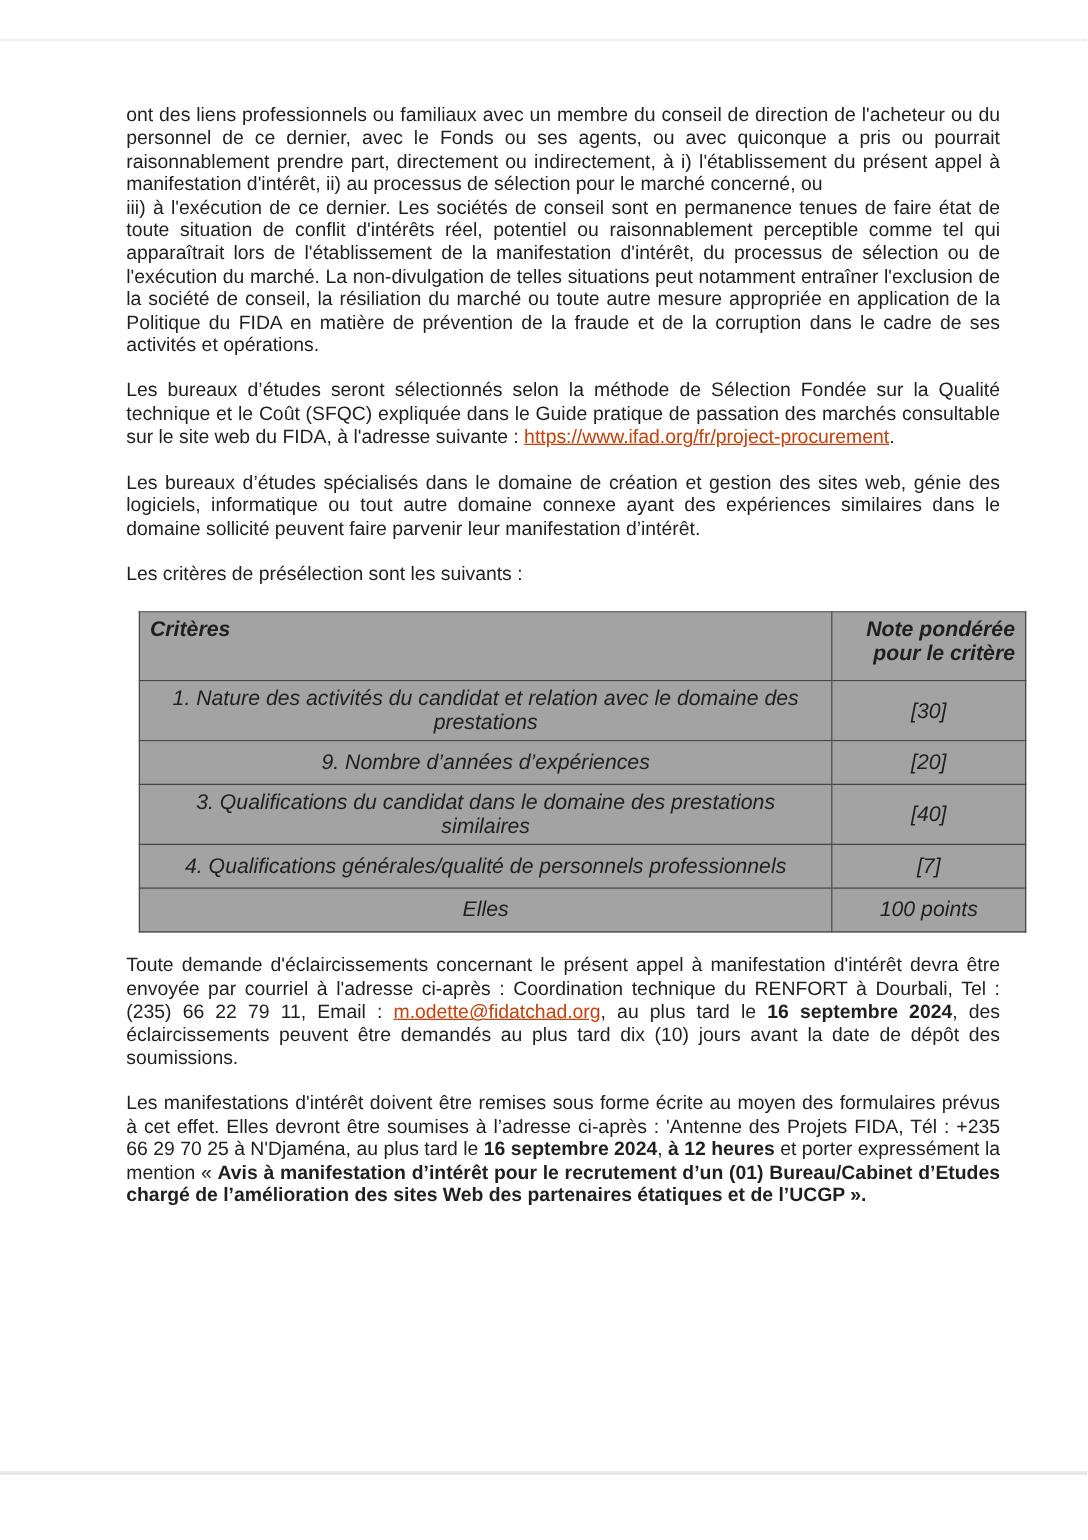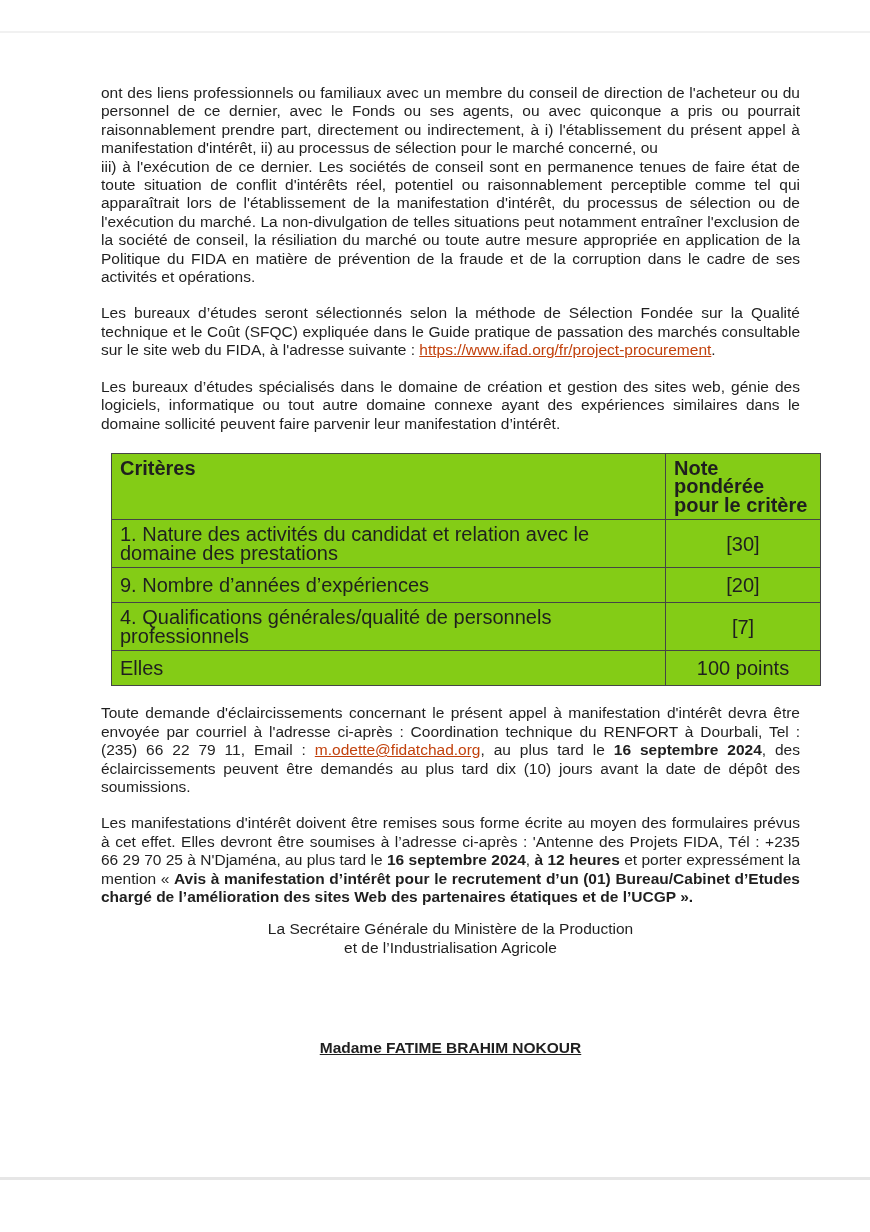--- a/index.html
+++ b/index.html
@@ -44,29 +44,30 @@
   }
   strong, .b { font-weight: bold; }
   table.criteria {
     border-collapse: collapse;
     table-layout: fixed;
     width: 710px;
     margin: 20px 0 0 10px;
   }
   table.criteria th, table.criteria td {
     border: 1px solid #454545;
-    font-size: 20px;
+    font-size: 17px;
     line-height: 18.5px;
     padding: 5px 8px;
-    background: #84cc16;
+    background: #a3a3a3;
+    font-style: italic;
   }
   table.criteria th { font-weight: bold; }
   th.col-criteria { text-align: left; vertical-align: top; height: 44px; }
-  th.col-note { text-align: left; vertical-align: top; width: 138px; }
-  td.cell-label { text-align: left; height: 24px; vertical-align: middle; }
+  th.col-note { text-align: right; vertical-align: top; width: 138px; }
+  td.cell-label { text-align: center; height: 24px; vertical-align: middle; }
   td.cell-note { text-align: center; vertical-align: middle; }
   .date-line { margin-top: 20px; }
   .signatory { margin-top: 14px; }
   .signature {
     margin-top: 82px;
     font-weight: bold;
     text-decoration: underline;
   }
 </style>
 </head>
@@ -74,52 +75,55 @@
 
 <div class="page">
   <div class="edge-top"></div>
 
   <p class="just first"><span>ont des liens professionnels ou familiaux avec un membre du conseil de direction de l'acheteur ou du personnel de ce dernier, avec le Fonds ou ses agents, ou avec quiconque a pris ou pourrait raisonnablement prendre part, directement ou indirectement, à i) l'établissement du présent appel à manifestation d'intérêt, ii) au processus de sélection pour le marché concerné, ou</span><br><span>iii) à l'exécution de ce dernier. Les sociétés de conseil sont en permanence tenues de faire état de toute situation de conflit d'intérêts réel, potentiel ou raisonnablement perceptible comme tel qui apparaîtrait lors de l'établissement de la manifestation d'intérêt, du processus de sélection ou de l'exécution du marché. La non-divulgation de telles situations peut notamment entraîner l'exclusion de la société de conseil, la résiliation du marché ou toute autre mesure appropriée en application de la Politique du FIDA en matière de prévention de la fraude et de la corruption dans le cadre de ses activités et opérations.</span></p>
 
   <p class="just"><span>Les bureaux d’études seront sélectionnés selon la méthode de Sélection Fondée sur la Qualité technique et le Coût (SFQC) expliquée dans le Guide pratique de passation des marchés consultable sur le site web du FIDA, à l'adresse suivante : </span><a class="link">https://www.ifad.org/fr/project-procurement</a><span>.</span></p>
 
   <p class="just">Les bureaux d’études spécialisés dans le domaine de création et gestion des sites web, génie des logiciels, informatique ou tout autre domaine connexe ayant des expériences similaires dans le domaine sollicité peuvent faire parvenir leur manifestation d’intérêt.</p>
 
+  <p>Les critères de présélection sont les suivants :</p>
 
   <table class="criteria">
     <thead>
       <tr>
         <th class="col-criteria">Critères</th>
         <th class="col-note">Note pondérée pour le critère</th>
       </tr>
     </thead>
     <tbody>
       <tr>
         <td class="cell-label">1. Nature des activités du candidat et relation avec le domaine des prestations</td>
         <td class="cell-note">[30]</td>
       </tr>
       <tr>
         <td class="cell-label">9. Nombre d’années d’expériences</td>
         <td class="cell-note">[20]</td>
       </tr>
       <tr>
+        <td class="cell-label">3. Qualifications du candidat dans le domaine des prestations similaires</td>
+        <td class="cell-note">[40]</td>
+      </tr>
+      <tr>
         <td class="cell-label">4. Qualifications générales/qualité de personnels professionnels</td>
         <td class="cell-note">[7]</td>
       </tr>
       <tr>
         <td class="cell-label">Elles</td>
         <td class="cell-note">100 points</td>
       </tr>
     </tbody>
   </table>
 
 
   <p class="just"><span>Toute demande d'éclaircissements concernant le présent appel à manifestation d'intérêt devra être envoyée par courriel à l'adresse ci-après : Coordination technique du RENFORT à Dourbali, Tel : (235) 66 22 79 11, Email : </span><a class="link">m.odette@fidatchad.org</a><span>, au plus tard le </span><strong>16 septembre 2024</strong><span>, des éclaircissements peuvent être demandés au plus tard dix (10) jours avant la date de dépôt des soumissions.</span></p>
 
   <p class="just"><span>Les manifestations d'intérêt doivent être remises sous forme écrite au moyen des formulaires prévus à cet effet. Elles devront être soumises à l’adresse ci-après : 'Antenne des Projets FIDA, Tél : +235 66 29 70 25 à N'Djaména, au plus tard le </span><strong>16 septembre 2024</strong><span>, </span><strong>à 12 heures</strong><span> et porter expressément la mention « </span><strong>Avis à manifestation d’intérêt pour le recrutement d’un (01) Bureau/Cabinet d’Etudes chargé de l’amélioration des sites Web des partenaires étatiques et de l’UCGP ».</strong></p>
 
 
-  <p class="center signatory"><span>La Secrétaire Générale du Ministère de la Production</span><br><span>et de l’Industrialisation Agricole</span></p>
 
-  <p class="center signature">Madame FATIME BRAHIM NOKOUR</p>
 
   <div class="edge-bottom"></div>
 </div>
 
 </body></html>

